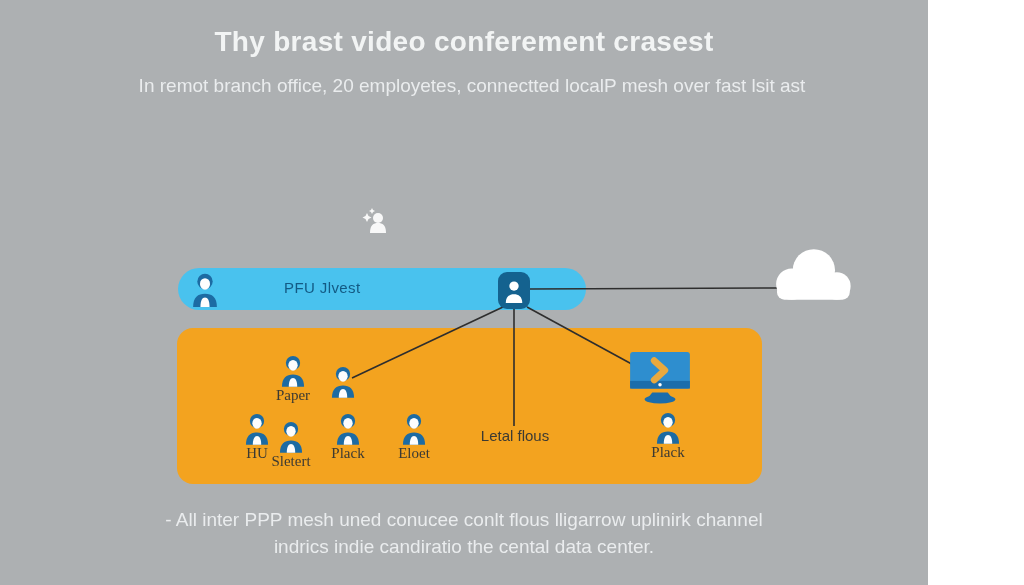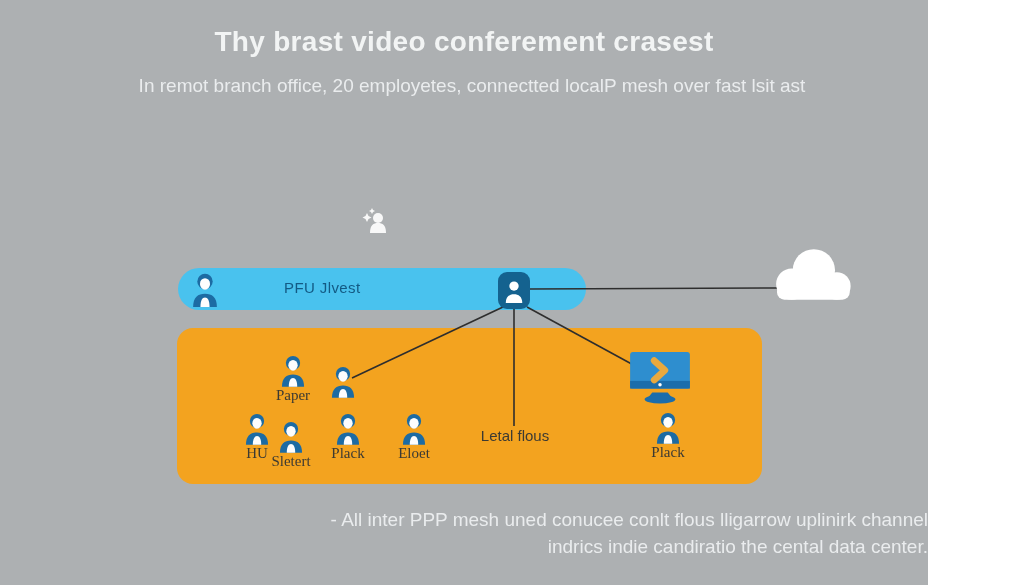--- a/index.html
+++ b/index.html
@@ -32,21 +32,21 @@
     margin:0;
   }
   .subtitle{
     position:absolute;left:0;right:0;top:72px;
     text-align:center;
     color:rgba(244,247,248,.85);
     font-size:19px;line-height:27px;padding-left:16px;
   }
   .footer{
     position:absolute;left:0;right:0;top:506px;
-    text-align:right;
+    text-align:center;
     color:rgba(244,247,248,.85);
     font-size:19px;line-height:27px;
   }
   .lan-zone{
     position:absolute;left:177px;top:328px;width:585px;height:156px;
     background:var(--zone);border-radius:16px;
   }
   .lan-bar{
     position:absolute;left:178px;top:268px;width:408px;height:42px;
     background:var(--bar);border-radius:21px;text-align:right;

